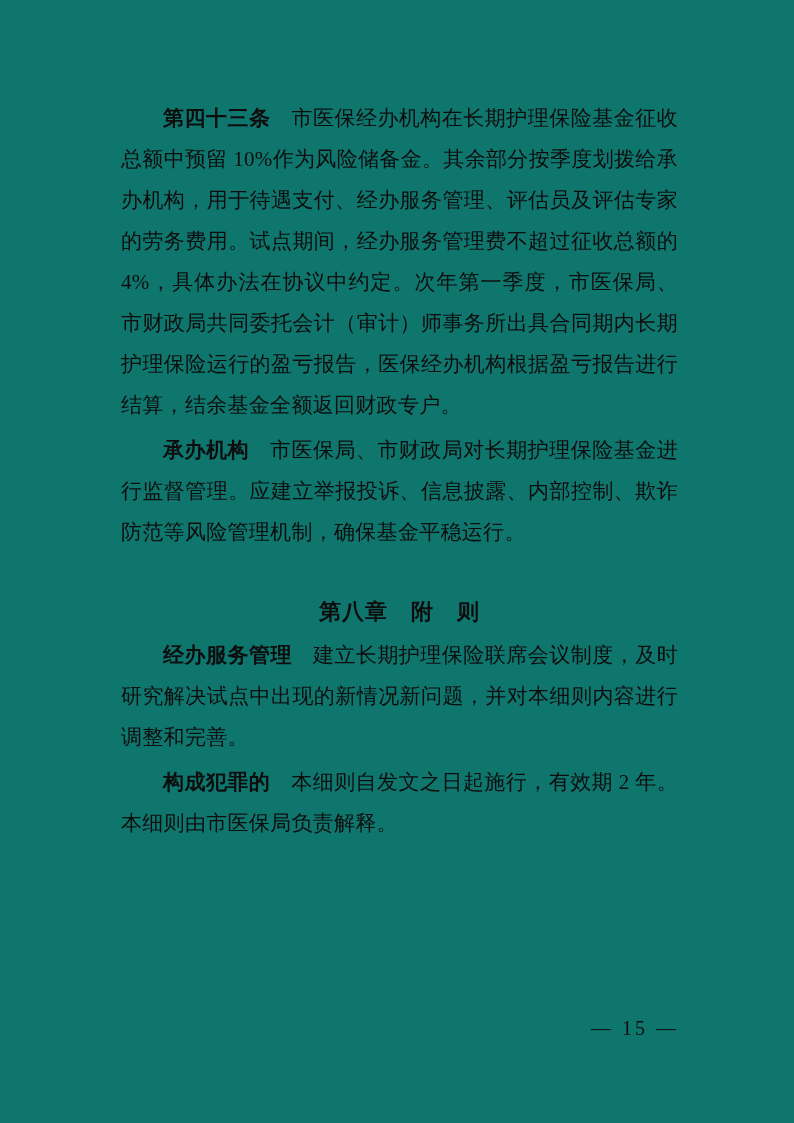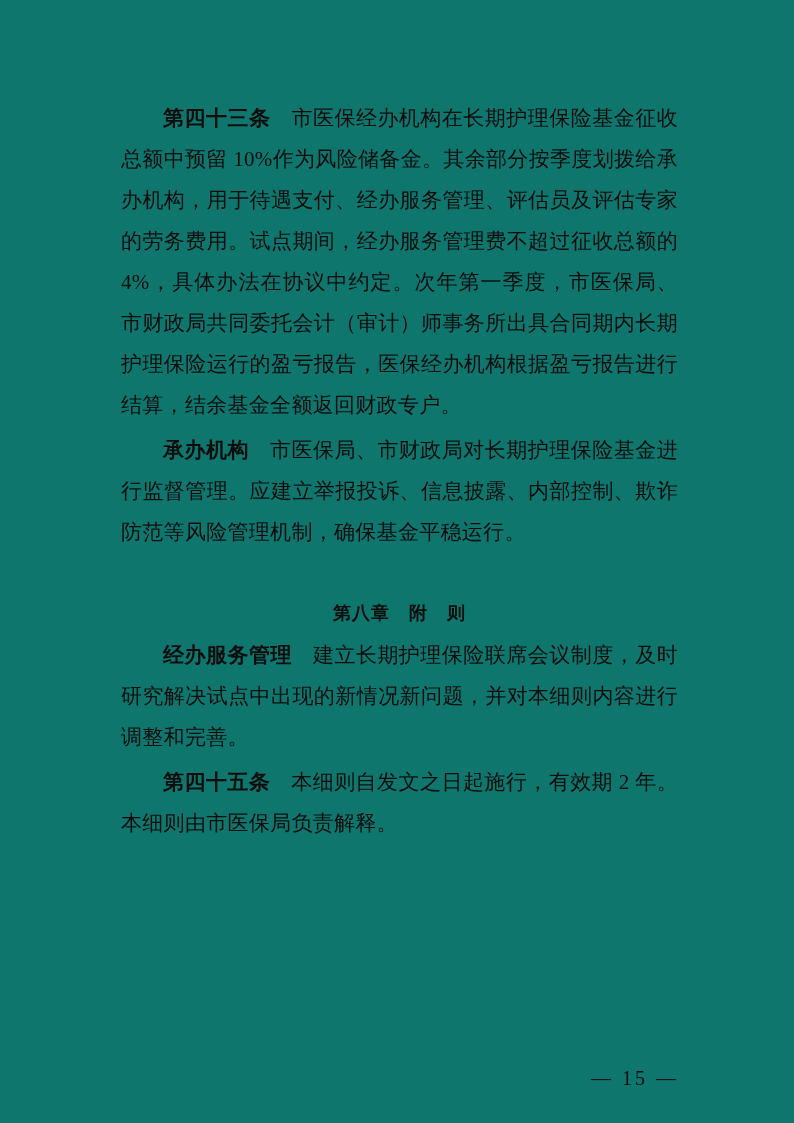--- a/index.html
+++ b/index.html
@@ -30,32 +30,32 @@
   .para {
     margin: 0 0 3px 0;
     text-indent: 2em;
   }
   .term {
     font-weight: bold;
     font-family: "Liberation Sans", "DejaVu Sans", sans-serif;
     margin-right: 1em;
   }
   .chapter {
-    font-size: 18px;
+    font-size: 22px;
     font-weight: bold;
-    font-family: Liberation Serif, serif;
+    font-family: Liberation Mono, monospace;
     text-align: center;
     text-indent: 0;
     margin: 40px 0 0 0;
     line-height: 41px;
     letter-spacing: 1px;
   }
   .page-number {
     position: absolute;
-    top: 1064px;
+    top: 1014px;
     right: 115px;
     font-size: 20px;
     line-height: 28px;
     letter-spacing: 3px;
     color: #0d0d0d;
     font-family: "Liberation Serif", "DejaVu Serif", serif;
   }
 </style>
 </head>
 <body>
@@ -65,18 +65,18 @@
 
     <p class="para"><span class="term">第四十三条</span><span>市医保经办机构在长期护理保险基金征收总额中预留 10%作为风险储备金。其余部分按季度划拨给承办机构，用于待遇支付、经办服务管理、评估员及评估专家的劳务费用。试点期间，经办服务管理费不超过征收总额的 4%，具体办法在协议中约定。次年第一季度，市医保局、市财政局共同委托会计（审计）师事务所出具合同期内长期护理保险运行的盈亏报告，医保经办机构根据盈亏报告进行结算，结余基金全额返回财政专户。</span></p>
 
     <p class="para"><span class="term">承办机构</span><span>市医保局、市财政局对长期护理保险基金进行监督管理。应建立举报投诉、信息披露、内部控制、欺诈防范等风险管理机制，确保基金平稳运行。</span></p>
 
 
     <h2 class="chapter">第八章　附　则</h2>
 
     <p class="para"><span class="term">经办服务管理</span><span>建立长期护理保险联席会议制度，及时研究解决试点中出现的新情况新问题，并对本细则内容进行调整和完善。</span></p>
 
-    <p class="para"><span class="term">第四十五条</span><span>本细则自发文之日起施行，有效期 2 年。本细则由市医保局负责解释。</span></p>
+    <p class="para"><span class="term">构成犯罪的</span><span>本细则自发文之日起施行，有效期 2 年。本细则由市医保局负责解释。</span></p>
 
   </div>
 
   <div class="page-number">— 15 —</div>
 </div>
 
 </body></html>

